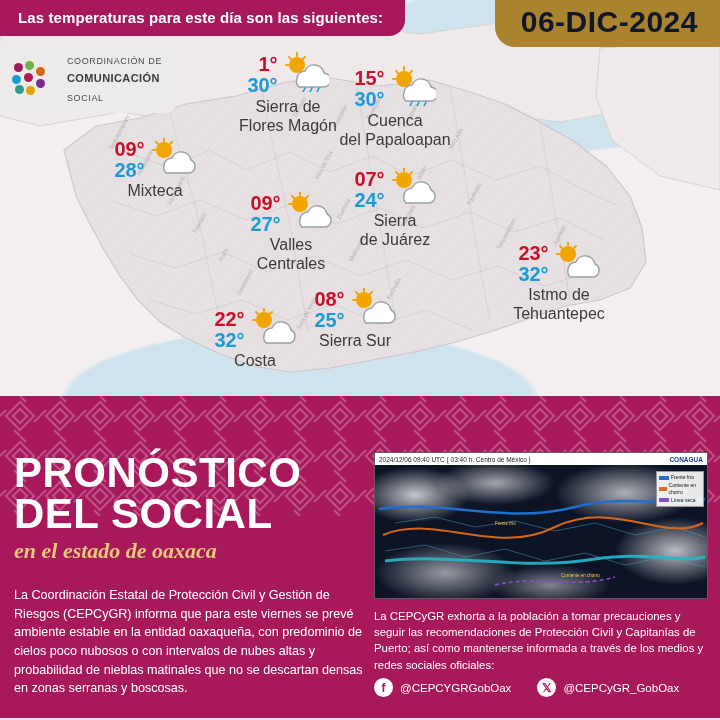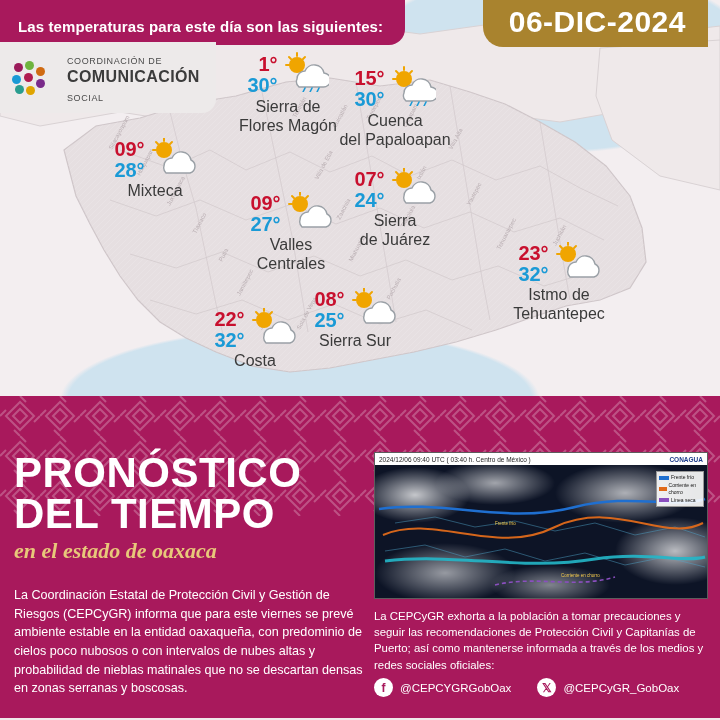--- a/index.html
+++ b/index.html
@@ -30,29 +30,29 @@
   }
   .state svg{display:block;}
 
   
   .title-ribbon{
     position:absolute;left:0;top:0;
     background:#a8195c;
     color:#ffffff;
     font-weight:bold;
     font-size:15px;
-    padding:18px 22px 10px 18px;
+    padding:9px 22px 10px 18px;
     border-bottom-right-radius:16px;
     letter-spacing:.1px;
     z-index:6;
   }
   .date-badge{
-    position:absolute;right:12px;top:0;
+    position:absolute;right:0;top:0;
     background:#a9832e;
-    color:#ffffff;
+    color:#0f172a;
     font-weight:bold;
     font-size:30px;
     padding:5px 22px 8px 26px;
     border-bottom-left-radius:20px;
     z-index:6;
     letter-spacing:.5px;
   }
 
   
   .logo-box{
@@ -68,21 +68,21 @@
   .ld1{width:9px;height:9px;background:#9b1b5a;left:2px;top:2px;}
   .ld2{width:9px;height:9px;background:#6fb43f;left:13px;top:0px;}
   .ld3{width:9px;height:9px;background:#d06b12;left:24px;top:6px;}
   .ld4{width:9px;height:9px;background:#1a9ad6;left:0px;top:14px;}
   .ld5{width:9px;height:9px;background:#b01b4f;left:12px;top:12px;}
   .ld6{width:9px;height:9px;background:#7a2a8a;left:24px;top:18px;}
   .ld7{width:9px;height:9px;background:#2a9d8f;left:3px;top:24px;}
   .ld8{width:9px;height:9px;background:#e0a500;left:14px;top:25px;}
   .logo-text{line-height:1.15;color:#4a4a4a;margin-left:12px;}
   .logo-text .l1{font-size:9px;letter-spacing:.6px;}
-  .logo-text .l2{font-size:16px;font-weight:bold;letter-spacing:.4px;color:#3b3b3b;}
+  .logo-text .l2{font-size:11px;font-weight:bold;letter-spacing:.4px;color:#3b3b3b;}
   .logo-text .l3{font-size:9px;letter-spacing:.6px;}
 
   
   .tempgrp{position:absolute;z-index:5;}
   .tempgrp .nums{display:inline-block;vertical-align:middle;text-align:right;line-height:1.0;}
   .tempgrp .hi{color:#c8102e;font-weight:bold;font-size:20px;display:block;}
   .tempgrp .lo{color:#1a9ad6;font-weight:bold;font-size:20px;display:block;margin-top:1px;}
   .tempgrp .ico{display:inline-block;vertical-align:middle;margin-left:5px;}
   .tempgrp .zone{
     font-size:16px;color:#3a3a3a;text-align:center;margin-top:2px;line-height:1.18;font-weight:normal;
@@ -436,21 +436,21 @@
               <path d="M20,0 L26,6 M20,40 L14,34 M0,20 L6,14 M40,20 L34,26"></path>
             </g>
           </pattern>
         </defs>
         <rect x="0" y="0" width="720" height="120" fill="url(#grecas)"></rect>
       </svg>
     </div>
 
     <div class="pron">
       <div class="l1">PRONÓSTICO</div>
-      <div class="l2">DEL TIEMPO</div>
+      <div class="l2">DEL SOCIAL</div>
       <div class="l3">en el estado de oaxaca</div>
     </div>
 
     <div class="body-text">La Coordinación Estatal de Protección Civil y Gestión de Riesgos (CEPCyGR) informa que para este viernes se prevé ambiente estable en la entidad oaxaqueña, con predominio de cielos poco nubosos o con intervalos de nubes altas y probabilidad de nieblas matinales que no se descartan densas en zonas serranas y boscosas.</div>
 
     <div class="sat">
       <div class="hdr">
         <span>2024/12/06 09:40 UTC ( 03:40 h. Centro de México )</span>
         <span class="right">CONAGUA</span>
       </div>

